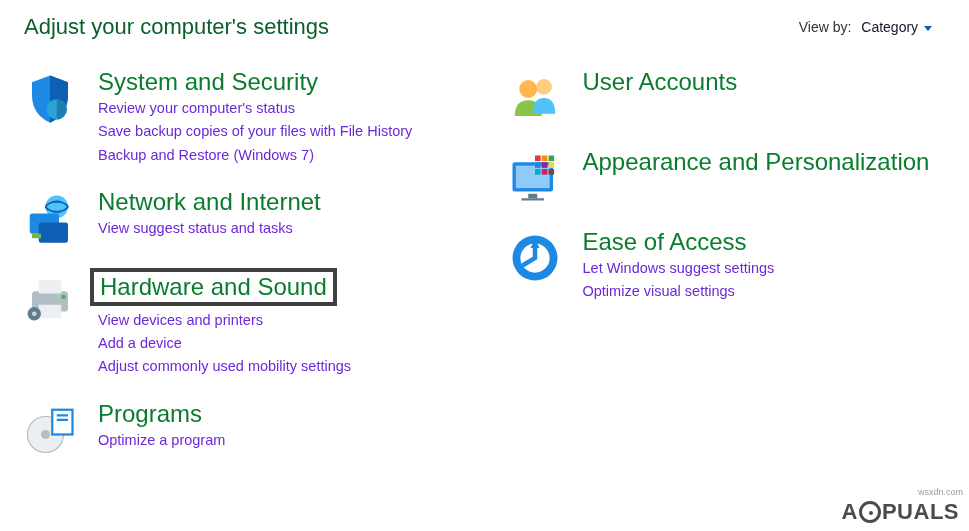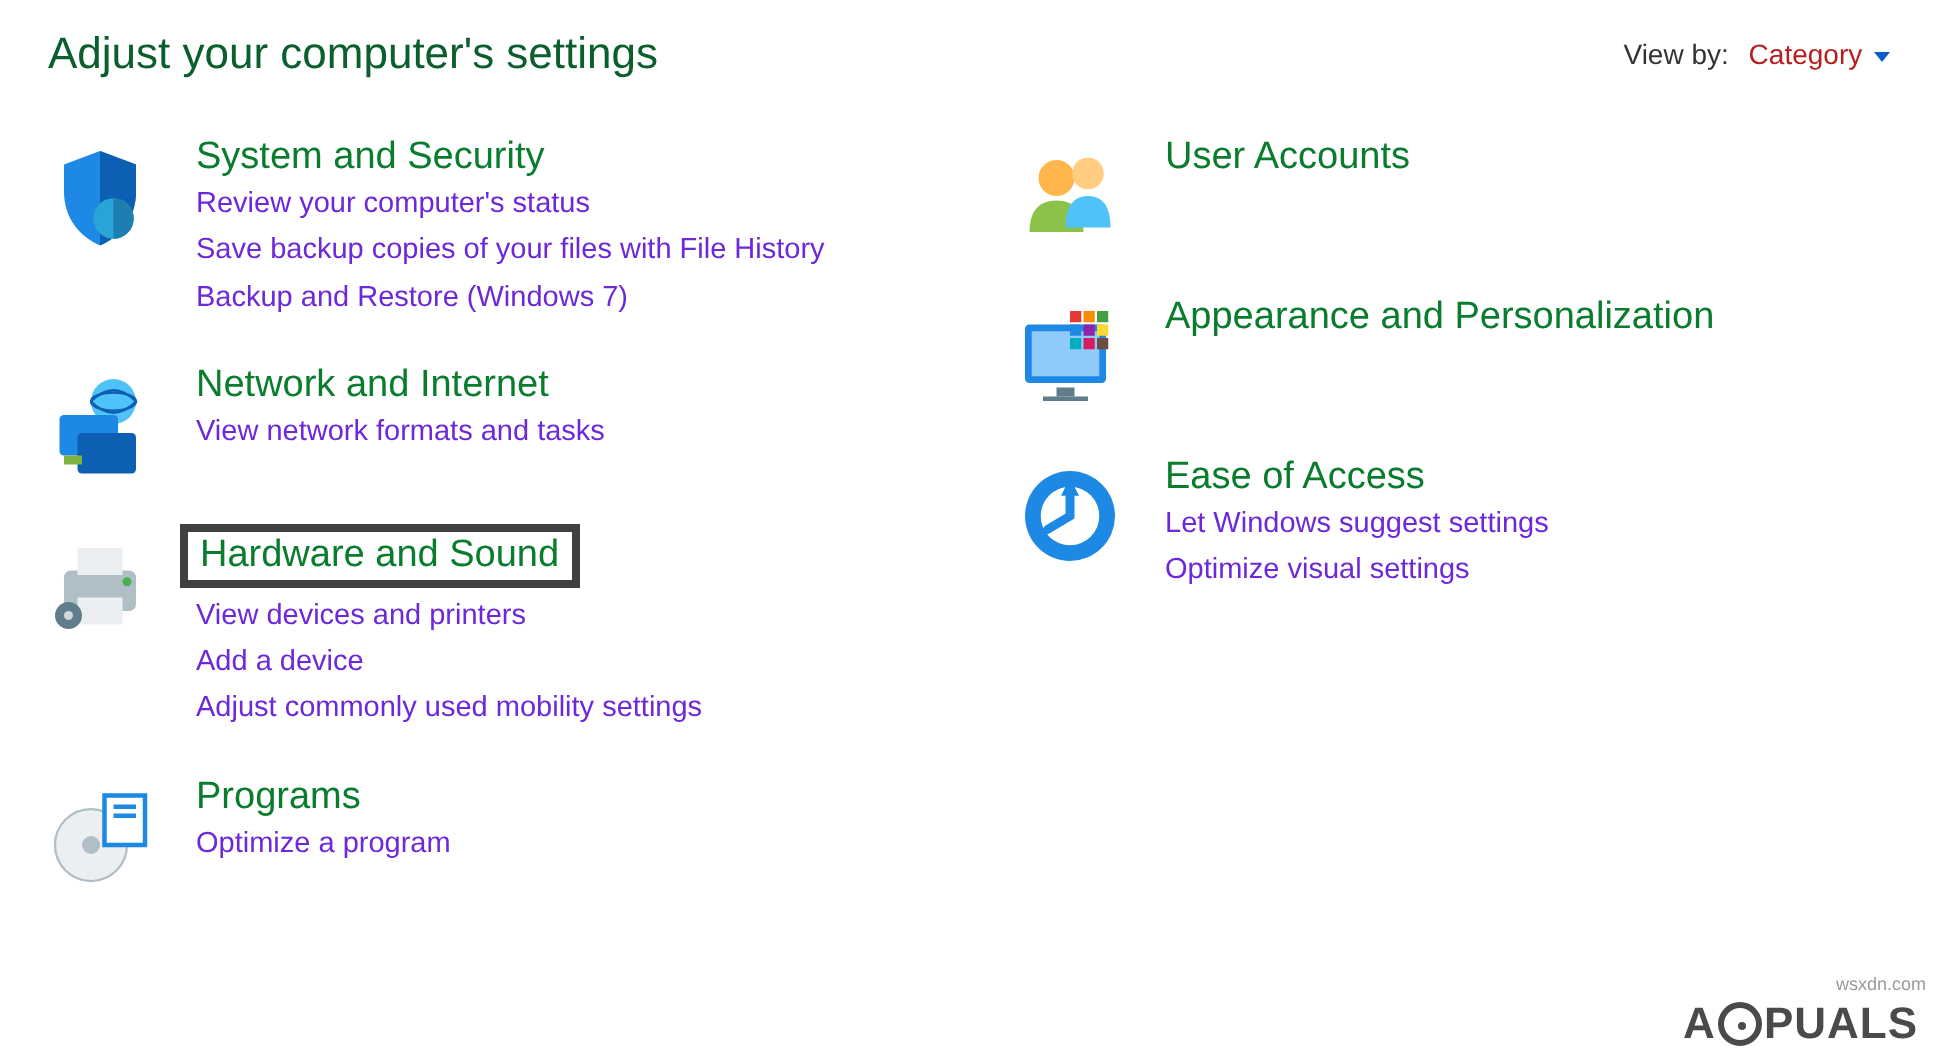--- a/index.html
+++ b/index.html
@@ -10,34 +10,34 @@
     color: #222;
     width: 969px;
     height: 531px;
     position: relative;
     overflow: hidden;
   }
   .header {
     display: flex;
     justify-content: space-between;
     align-items: center;
-    padding: 14px 24px 8px 24px;
+    padding: 14px 37px 8px 24px;
   }
   .title {
     font-size: 22px;
     color: #0a5f2c;
     font-weight: 400;
   }
   .viewby {
     font-size: 14px;
     color: #333;
   }
   .viewby .vlabel { margin-right: 6px; }
   .viewby .vvalue {
-    color: #b91c1c;
+    color: #0f172a;
     cursor: pointer;
   }
   .chev {
     display:inline-block;
     width:0;height:0;
     border-left:4px solid transparent;
     border-right:4px solid transparent;
     border-top:5px solid #0a5dc2;
     vertical-align:middle;
     margin-left:2px;
@@ -58,21 +58,21 @@
     height: 60px;
     flex: 0 0 60px;
     margin-right: 18px;
     display:flex;
     align-items:center;
     justify-content:center;
   }
   .icon svg { width: 54px; height: 54px; }
   .texts { flex:1; }
   .cat {
-    font-size: 19px;
+    font-size: 24px;
     color: #0a7c2e;
     margin-bottom: 2px;
     cursor: pointer;
     display:inline-block;
   }
   .link {
     font-size: 14.5px;
     color: #6d28d9;
     margin-bottom: 3px;
     cursor: pointer;
@@ -156,21 +156,21 @@
           <circle cx="30" cy="14" r="10" fill="#4fc3f7"></circle>
           <path d="M20 14 Q30 4 40 14 Q30 24 20 14" fill="none" stroke="#0d5fb3" stroke-width="1"></path>
           <ellipse cx="30" cy="14" rx="10" ry="4" fill="none" stroke="#0d5fb3" stroke-width="1"></ellipse>
           <rect x="6" y="20" width="26" height="18" rx="2" fill="#1e88e5"></rect>
           <rect x="14" y="28" width="26" height="18" rx="2" fill="#0d5fb3"></rect>
           <rect x="8" y="38" width="8" height="4" fill="#7cb342"></rect>
         </svg>
       </div>
       <div class="texts">
         <div class="cat">Network and Internet</div>
-        <div class="link">View network formats and tasks</div>
+        <div class="link">View suggest status and tasks</div>
       </div>
     </div>
 
     <div class="item">
       <div class="icon">
         <svg viewBox="0 0 48 48">
           <rect x="8" y="18" width="32" height="18" rx="3" fill="#b0bec5"></rect>
           <rect x="14" y="8" width="20" height="12" fill="#eceff1"></rect>
           <rect x="14" y="30" width="20" height="12" fill="#eceff1"></rect>
           <circle cx="36" cy="23" r="2" fill="#4caf50"></circle>

